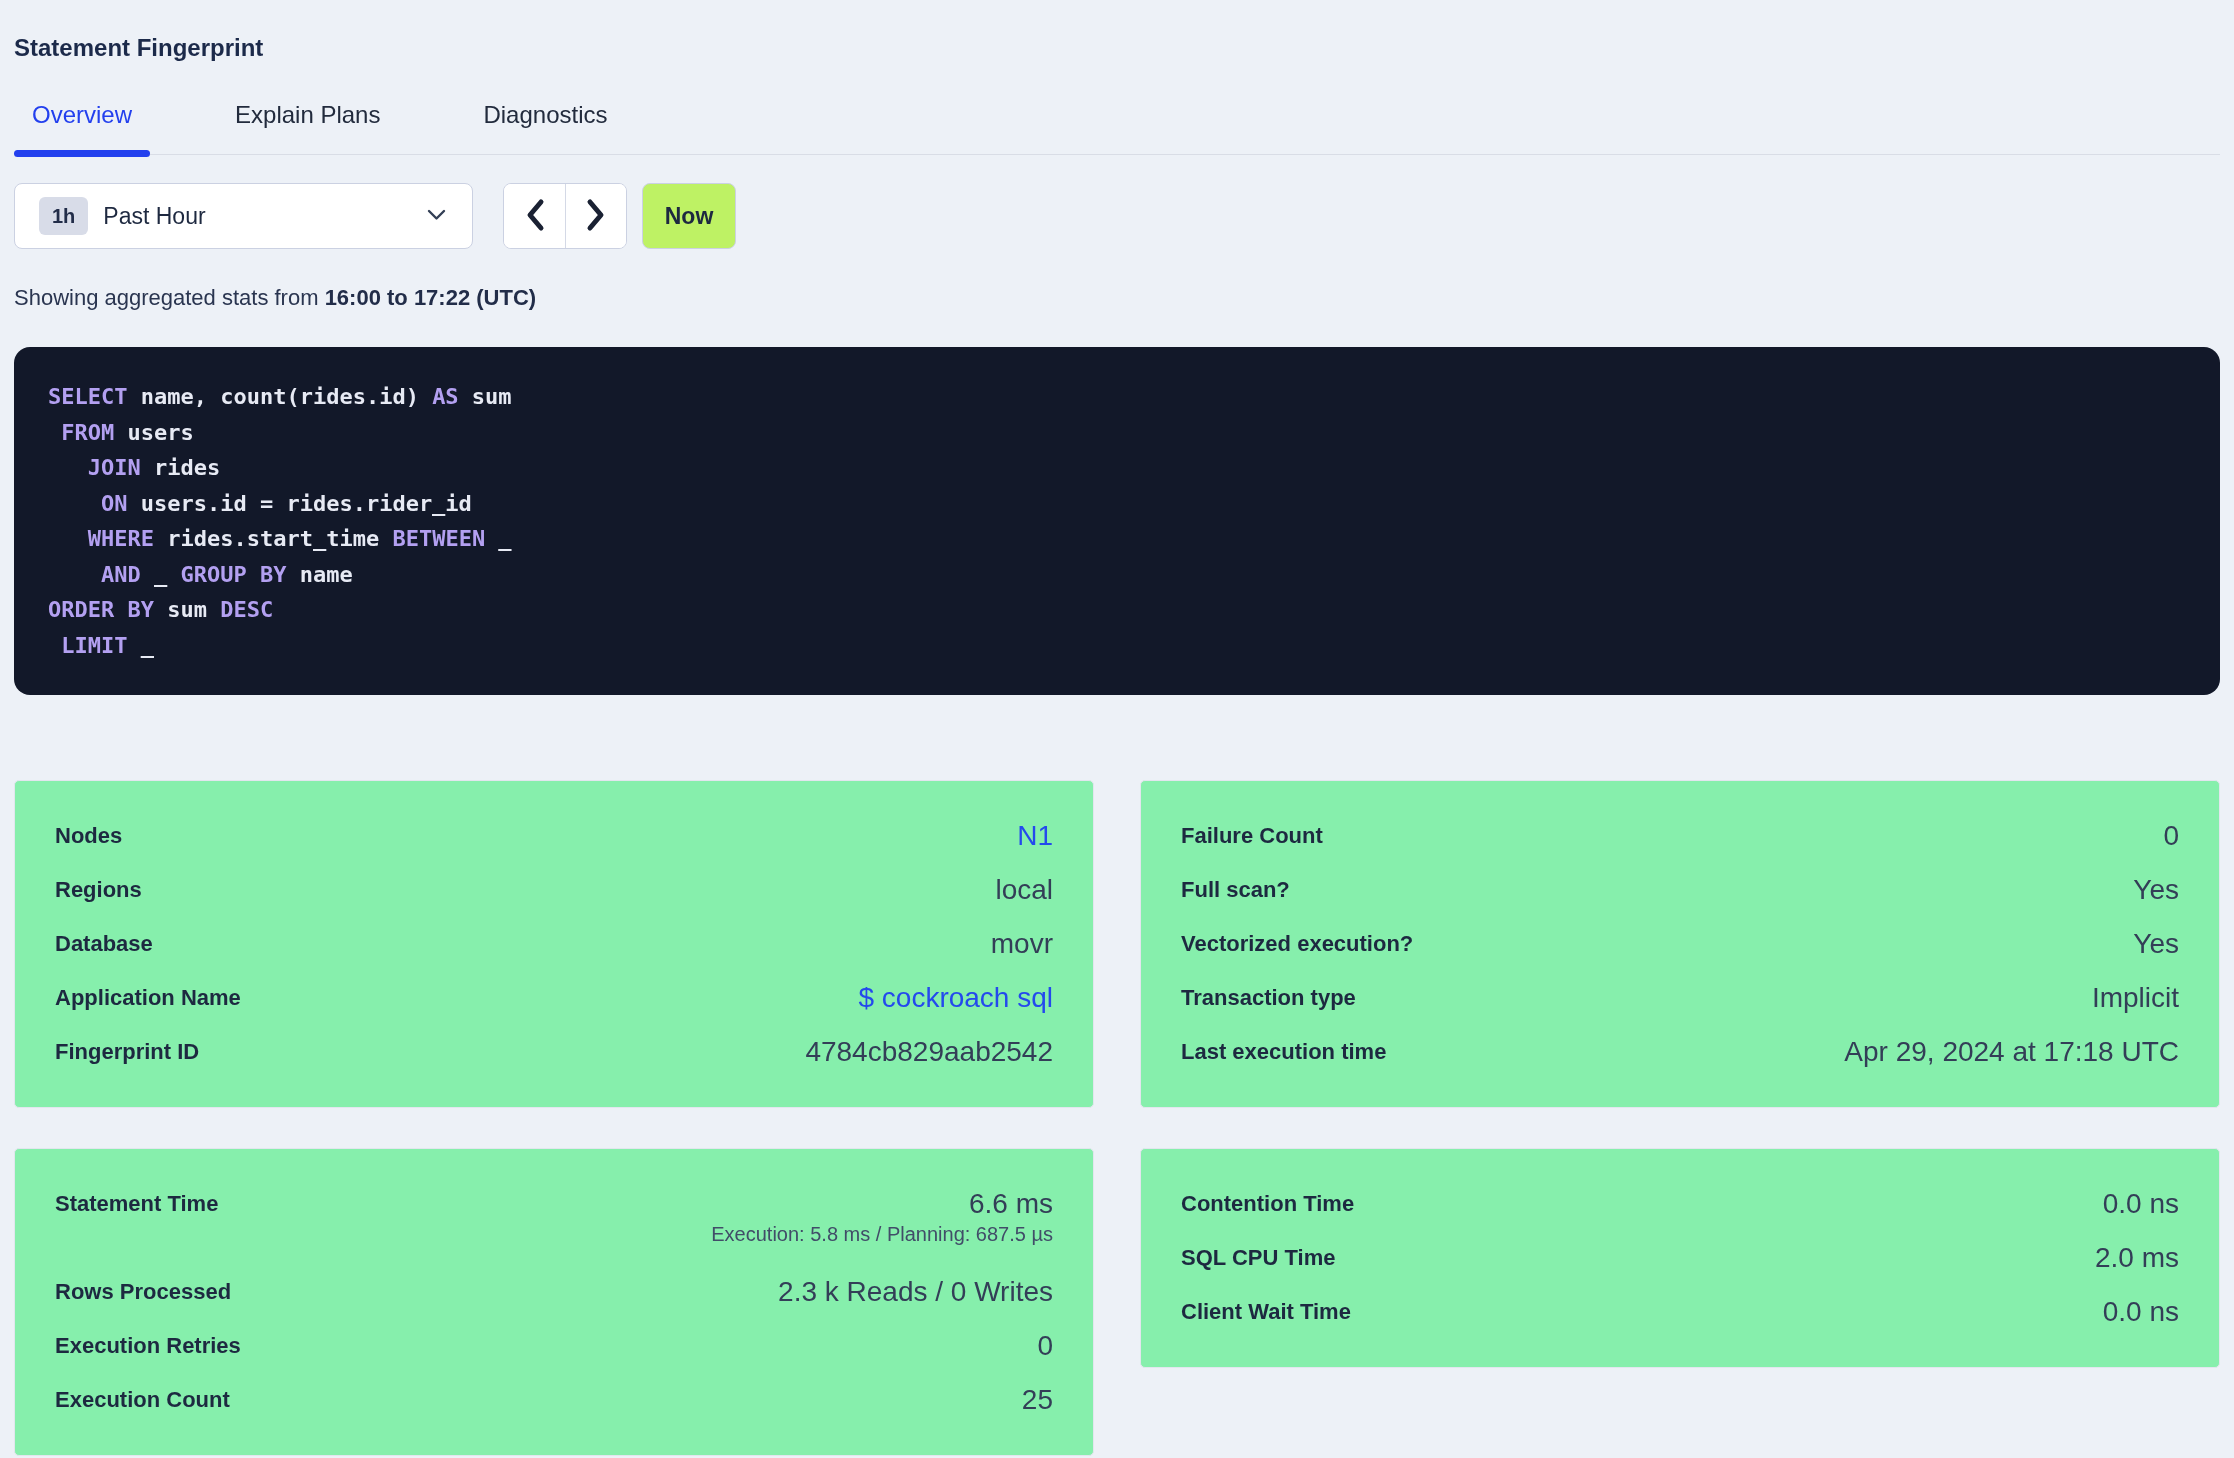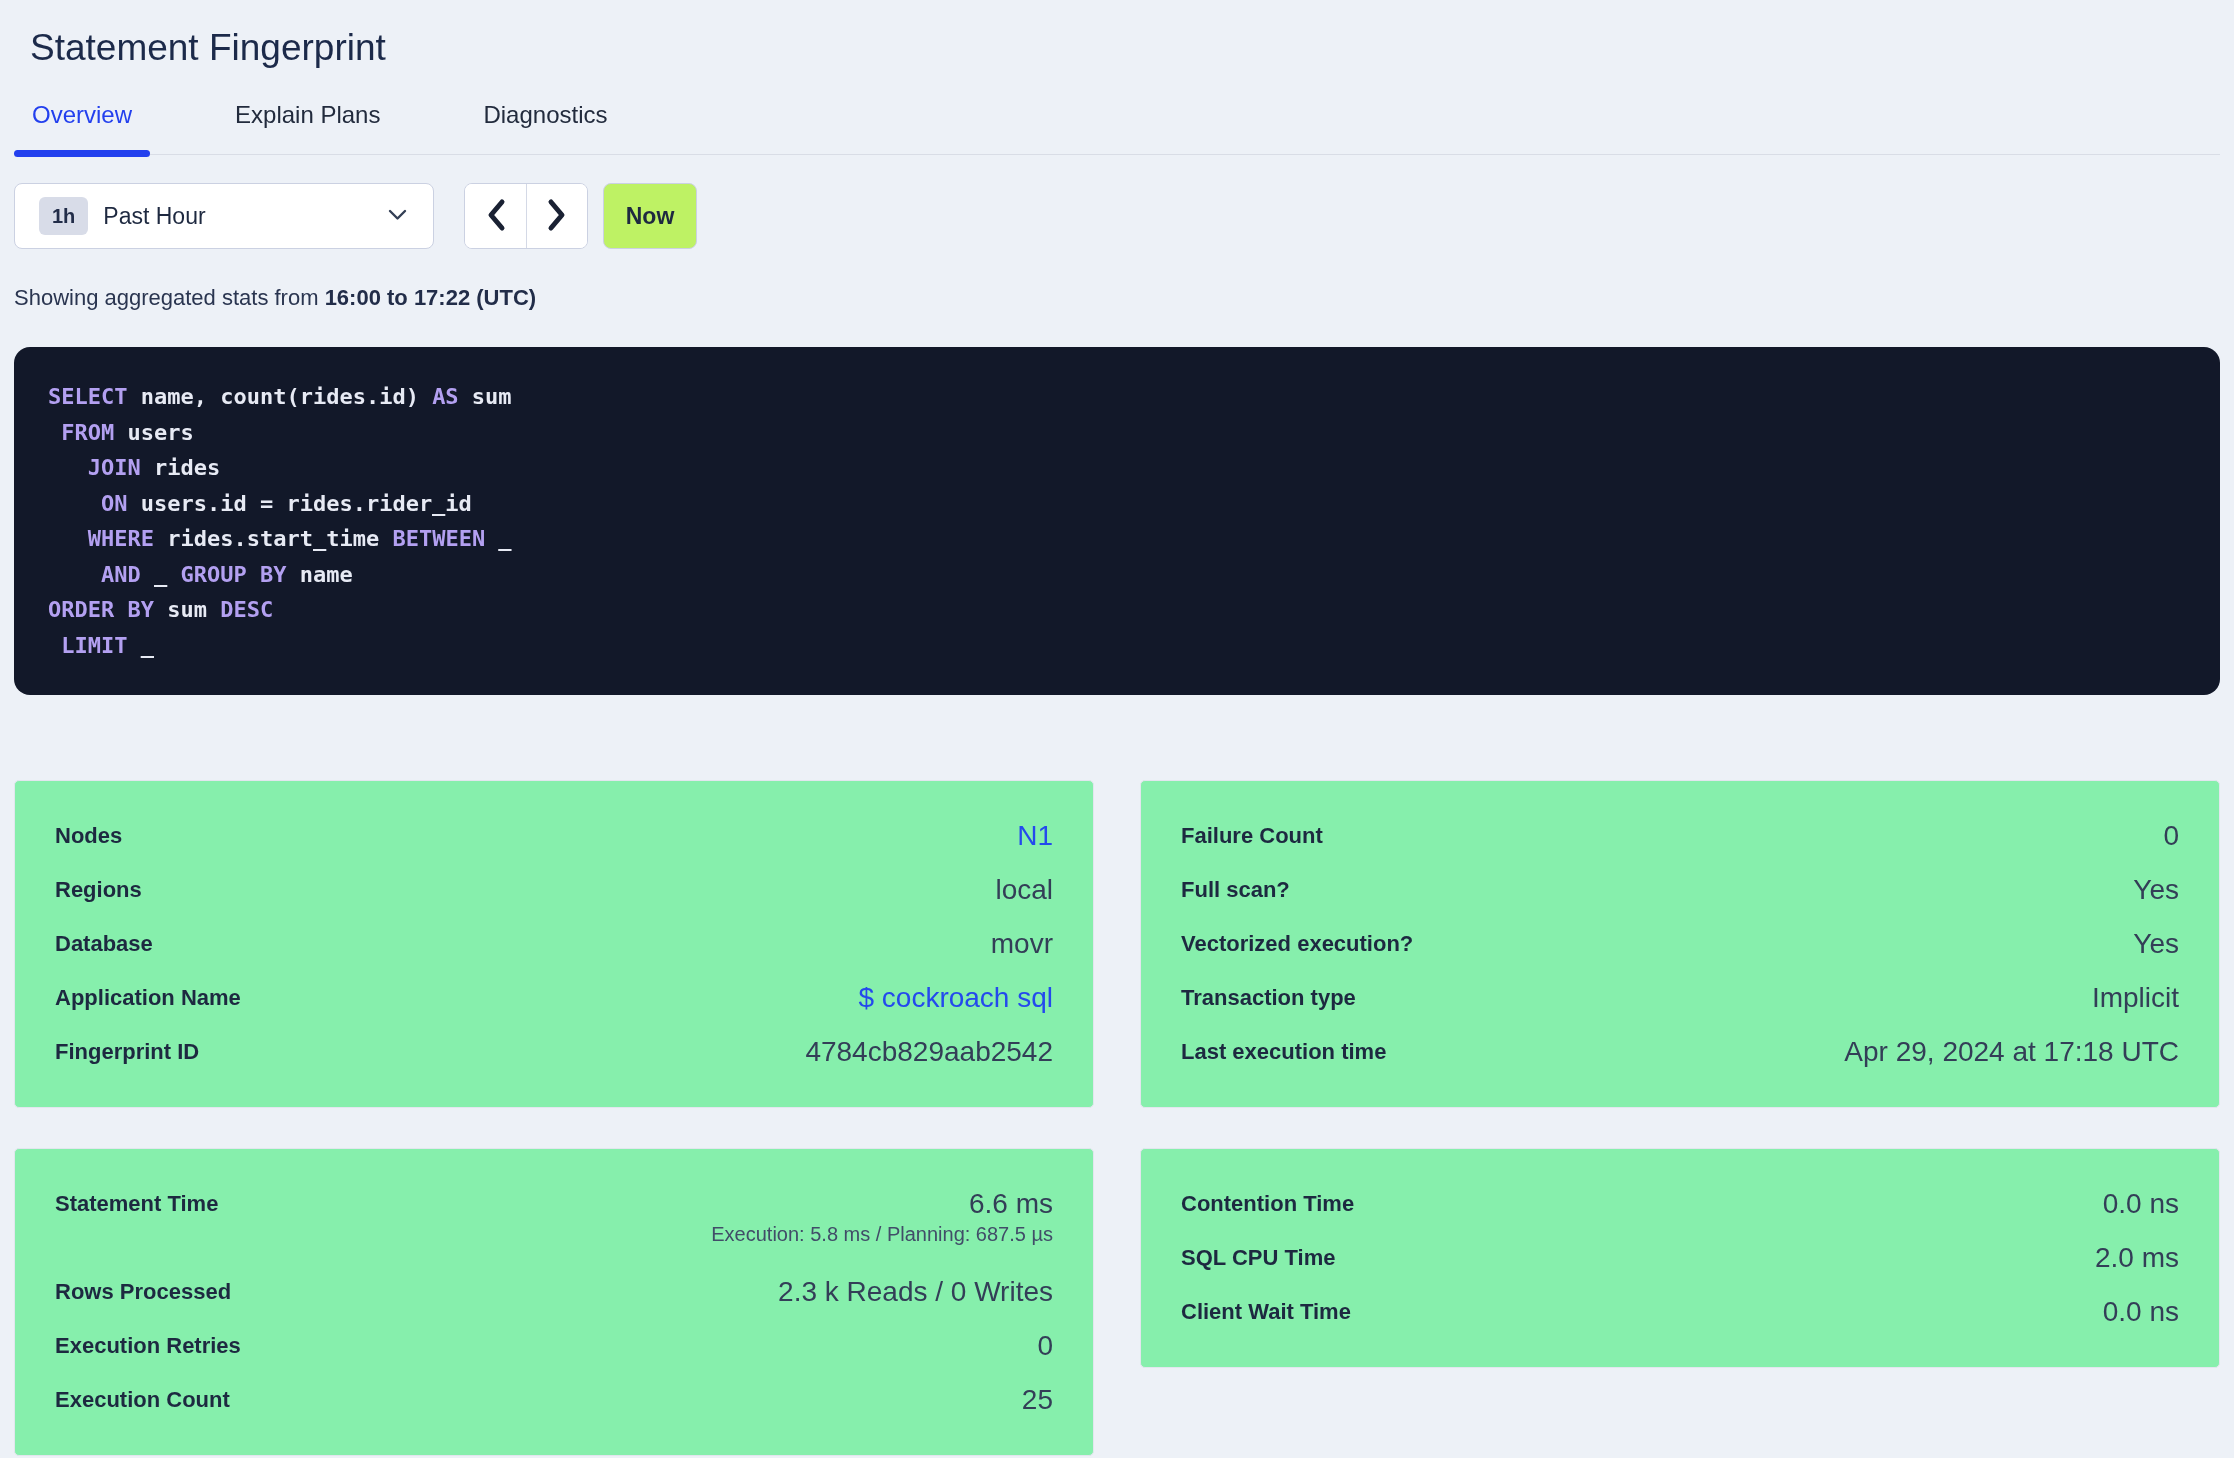--- a/index.html
+++ b/index.html
@@ -24,22 +24,22 @@
   body{
     width:2234px;height:1458px;overflow:hidden;
     background:var(--page-bg);
     font-family:"Liberation Sans", sans-serif;
     color:var(--value);
   }
   .page{padding:0 14px;}
 
   
   h1.page-title{
-    margin:26px 0 0 16px;
-    font-size:37px;line-height:44px;font-weight:400;
+    margin:26px 0 0 0;
+    font-size:24px;line-height:44px;font-weight:700;
     color:var(--heading);
   }
 
   
   .tabs{
     margin-top:32px;
     display:flex;gap:67px;
     border-bottom:1px solid var(--tabline);
   }
   .tab{
@@ -51,21 +51,21 @@
   }
   .tab.active{color:var(--accent-blue);}
   .tab.active::after{
     content:"";position:absolute;left:0;right:0;bottom:-3px;
     height:7px;border-radius:4px;background:var(--accent-blue);
   }
 
   
   .controls{margin-top:28px;display:flex;align-items:center;}
   .select{
-    width:420px;height:66px;
+    width:459px;height:66px;
     background:#fff;border:1.5px solid var(--control-border);border-radius:8px;
     display:flex;align-items:center;
     padding:0 26px 0 24px;cursor:pointer;
   }
   .badge{
     background:var(--badge-bg);color:#222d49;
     font-size:20px;font-weight:700;
     border-radius:6px;padding:8px 13px;line-height:22px;
   }
   .select-label{

